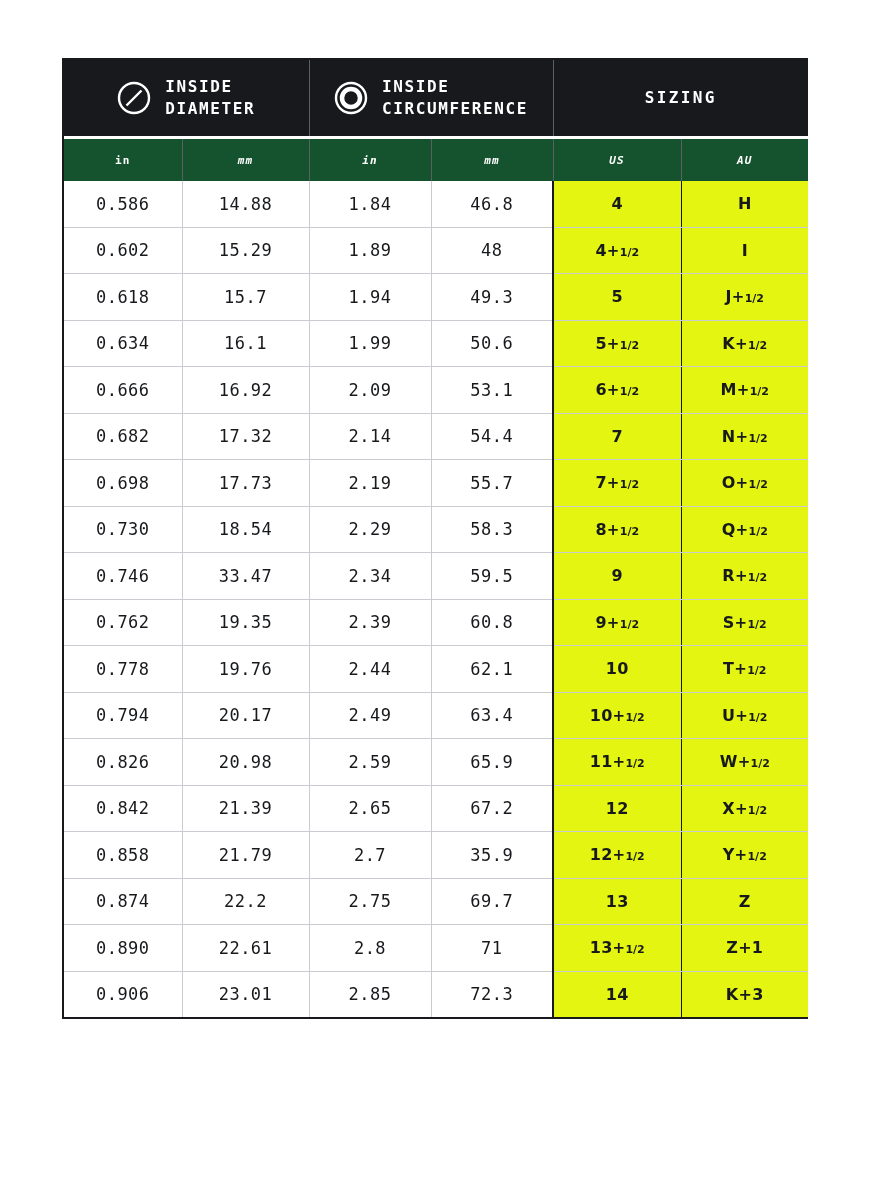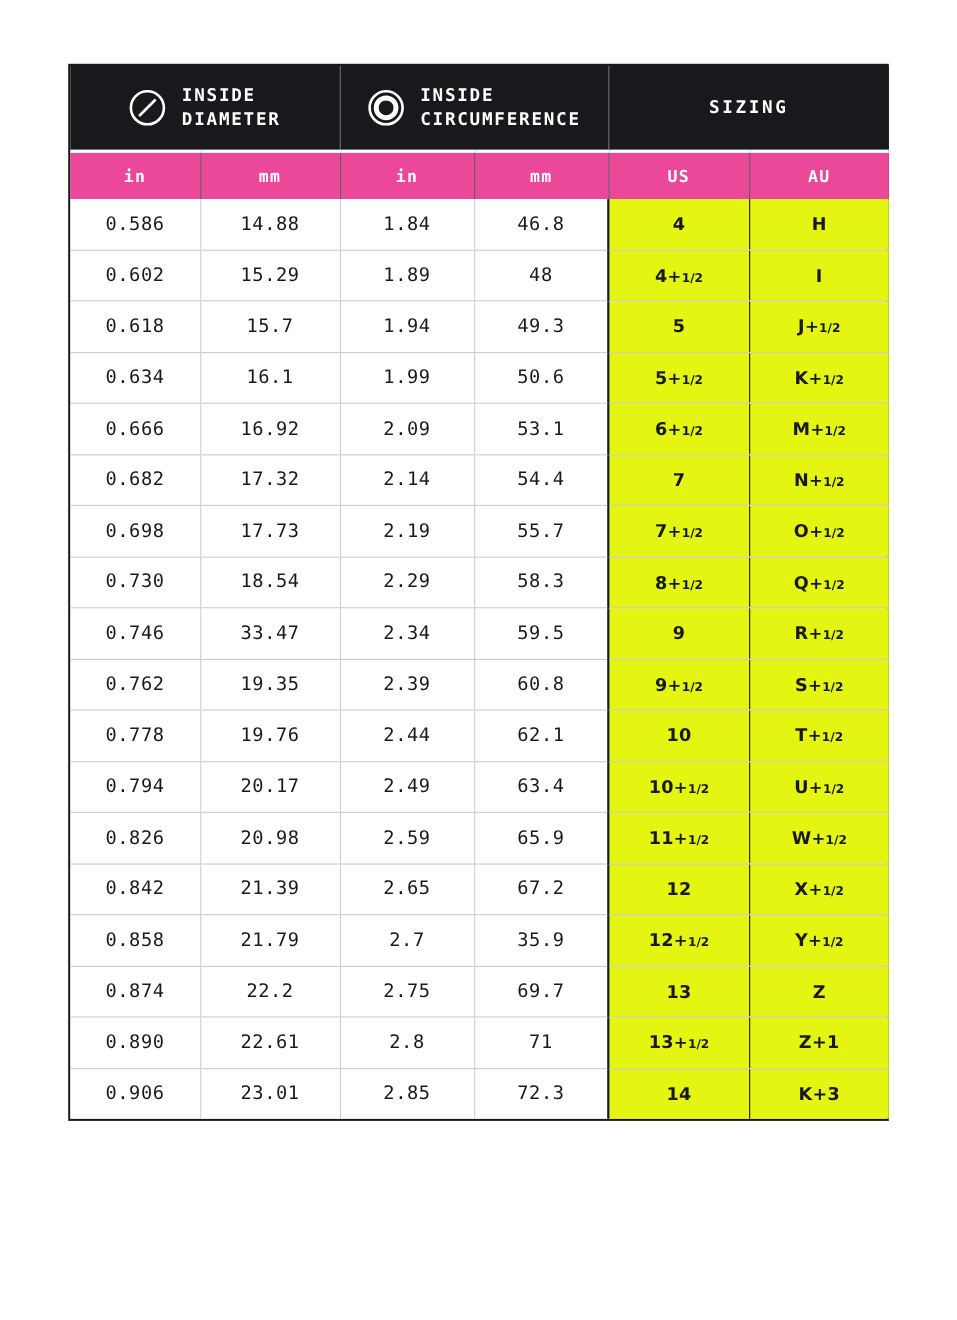--- a/index.html
+++ b/index.html
@@ -66,32 +66,33 @@
     letter-spacing: 2.4px;
   }
   .icon-box {
     width: 34px;
     height: 34px;
     flex: 0 0 34px;
     display: block;
   }
   
   .subhead td {
-    background: #ec4899;
+    background: #14532d;
     color: #ffffff;
-    font-size: 15px;
+    font-size: 11px;
     font-weight: bold;
     letter-spacing: 1.2px;
     text-align: center;
     height: 42px;
     padding: 0;
     border-top: 3px solid #ffffff;
   }
   .subhead td.divline {
     border-left: 1px solid #5c6066;
+    font-style: italic;
   }
   
   tbody td {
     height: 45.5px;
     text-align: center;
     font-size: 17px;
     color: #17191c;
     border-bottom: 1px solid #c9ccd1;
     padding: 0;
     letter-spacing: 0.5px;

